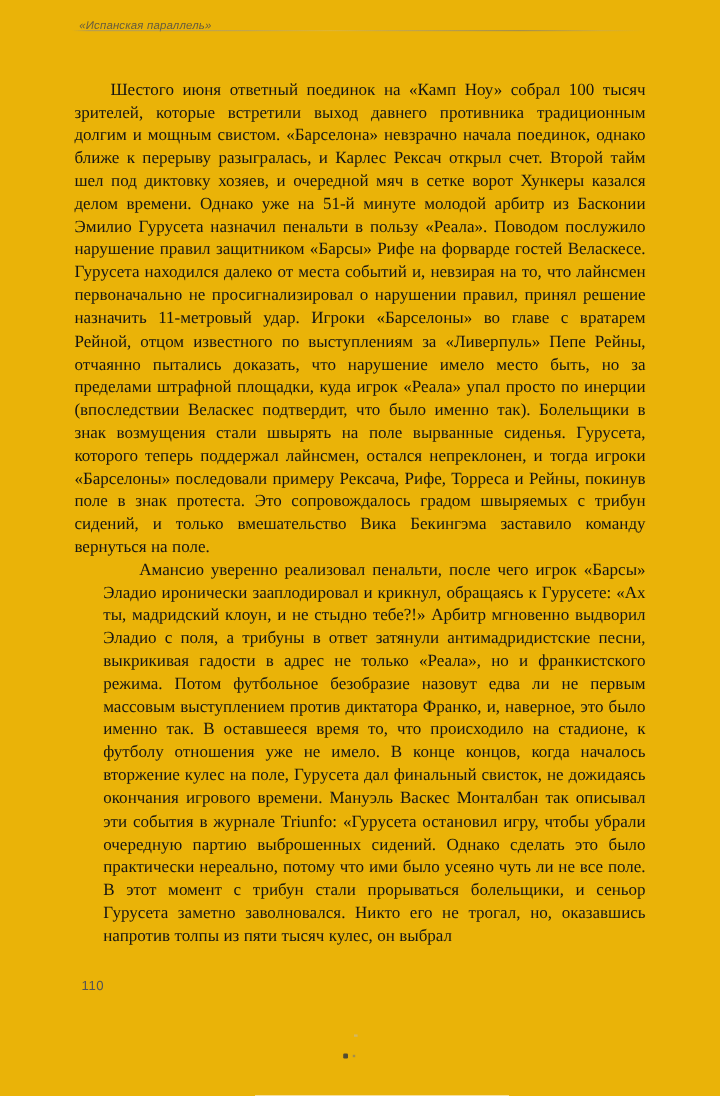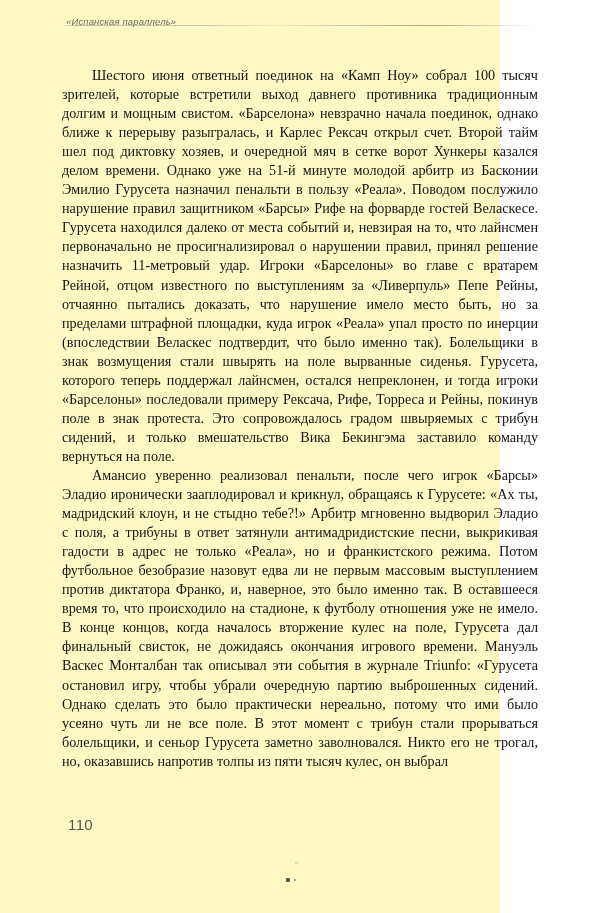--- a/index.html
+++ b/index.html
@@ -14,23 +14,23 @@
     position: relative;
     overflow: hidden;
     font-family: "Liberation Serif", "DejaVu Serif", serif;
     color: #111111;
     -webkit-font-smoothing: antialiased;
   }
 
   .page {
     position: absolute;
     inset: 0;
-    width: 500px;
+    width: 600px;
     height: 913px;
-    background: #fef9c3;
+    background: #eab308;
   }
 
   
   .running-head {
     position: absolute;
     top: 11px;
     left: 66px;
     width: 460px;
     height: 16px;
   }
@@ -74,33 +74,34 @@
     text-align: justify;
     text-justify: inter-word;
     font-size: 14.2px;
     line-height: 19.05px;
     color: #141414;
     hyphens: manual;
     word-spacing: 0.1px;
   }
   .para + .para {
     margin-top: 0;
+    margin-left: 24px;
   }
   .indent {
     display: inline-block;
     width: 30px;
   }
 
   
   .folio {
     position: absolute;
     left: 68px;
     top: 816px;
     font-family: "Liberation Sans", "DejaVu Sans", sans-serif;
-    font-size: 15px;
+    font-size: 11px;
     color: #555555;
     letter-spacing: 0.4px;
   }
 
   
   .scan-speck {
     position: absolute;
     left: 286px;
     top: 878px;
     width: 4px;

